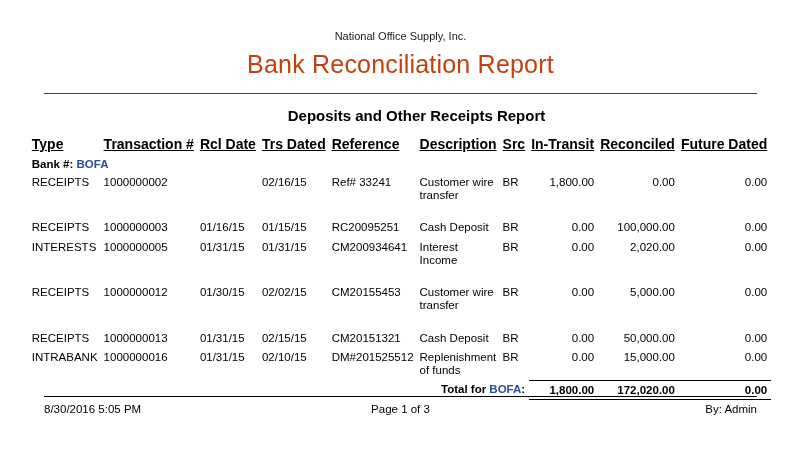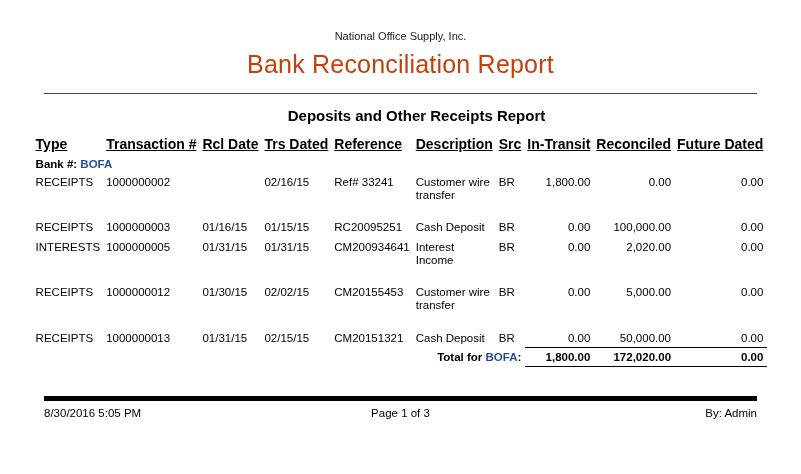--- a/index.html
+++ b/index.html
@@ -99,21 +99,21 @@
     border-bottom: 1px solid #000;
     font-weight: bold;
     padding-top: 3px;
     padding-bottom: 3px;
   }
   .footer {
     position: absolute;
     left: 44px;
     right: 44px;
     top: 396px;
-    border-top: 5px solid #000000;
+    border-top: 1px solid #000000;
     padding-top: 6px;
     font-size: 11.5px;
     display: flex;
     justify-content: space-between;
     align-items: center;
   }
   .footer .center { flex: 1; text-align: center; }
   .footer .left { width: 180px; text-align: left; }
   .footer .right { width: 180px; text-align: right; }
 </style>
@@ -217,20 +217,32 @@
         <td class="td-left">01/31/15</td>
         <td class="td-left">02/15/15</td>
         <td class="td-left">CM20151321</td>
         <td class="td-left desc-cell">Cash Deposit</td>
         <td class="td-left">BR</td>
         <td class="td-right">0.00</td>
         <td class="td-right">50,000.00</td>
         <td class="td-right">0.00</td>
       </tr>
 
+      <tr>
+        <td class="td-left">INTRABANK</td>
+        <td class="td-left">1000000016</td>
+        <td class="td-left">01/31/15</td>
+        <td class="td-left">02/10/15</td>
+        <td class="td-left">DM#201525512</td>
+        <td class="td-left desc-cell">Replenishment of funds</td>
+        <td class="td-left">BR</td>
+        <td class="td-right">0.00</td>
+        <td class="td-right">15,000.00</td>
+        <td class="td-right">0.00</td>
+      </tr>
 
       <tr class="total-row">
         <td colspan="5"></td>
         <td colspan="2" class="total-label"><span>Total for </span><span class="bank-name">BOFA</span><span>:</span></td>
         <td class="total-val">1,800.00</td>
         <td class="total-val">172,020.00</td>
         <td class="total-val">0.00</td>
       </tr>
     </tbody>
   </table>

